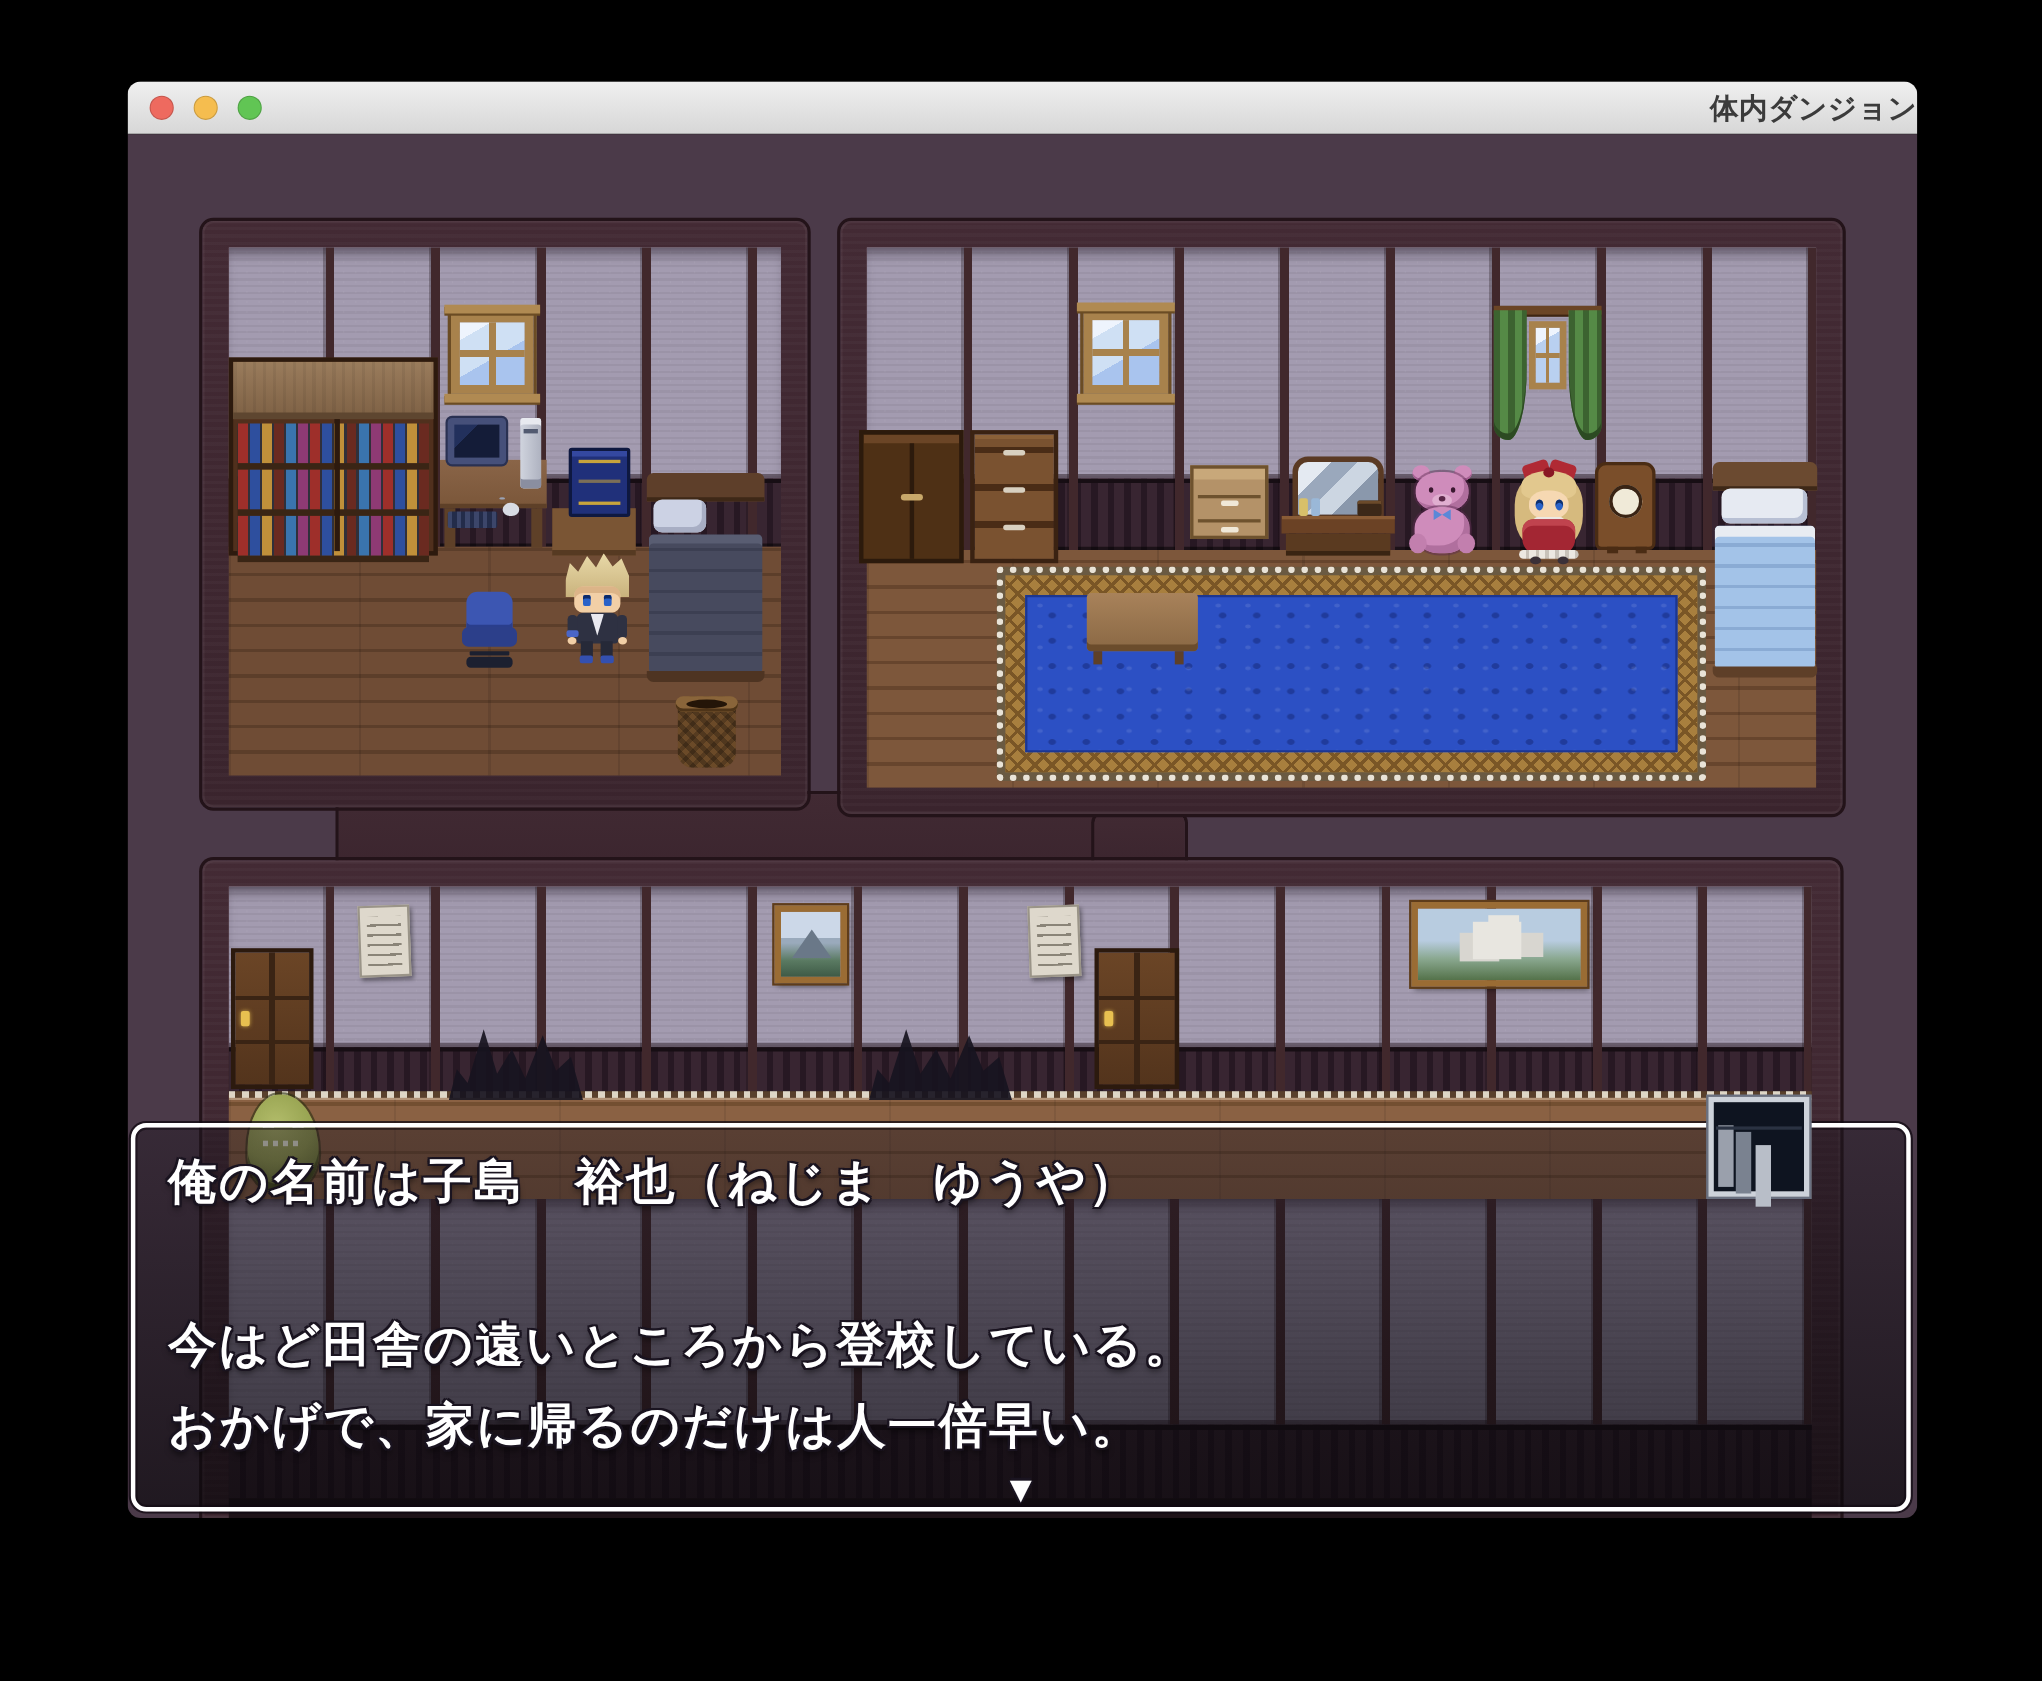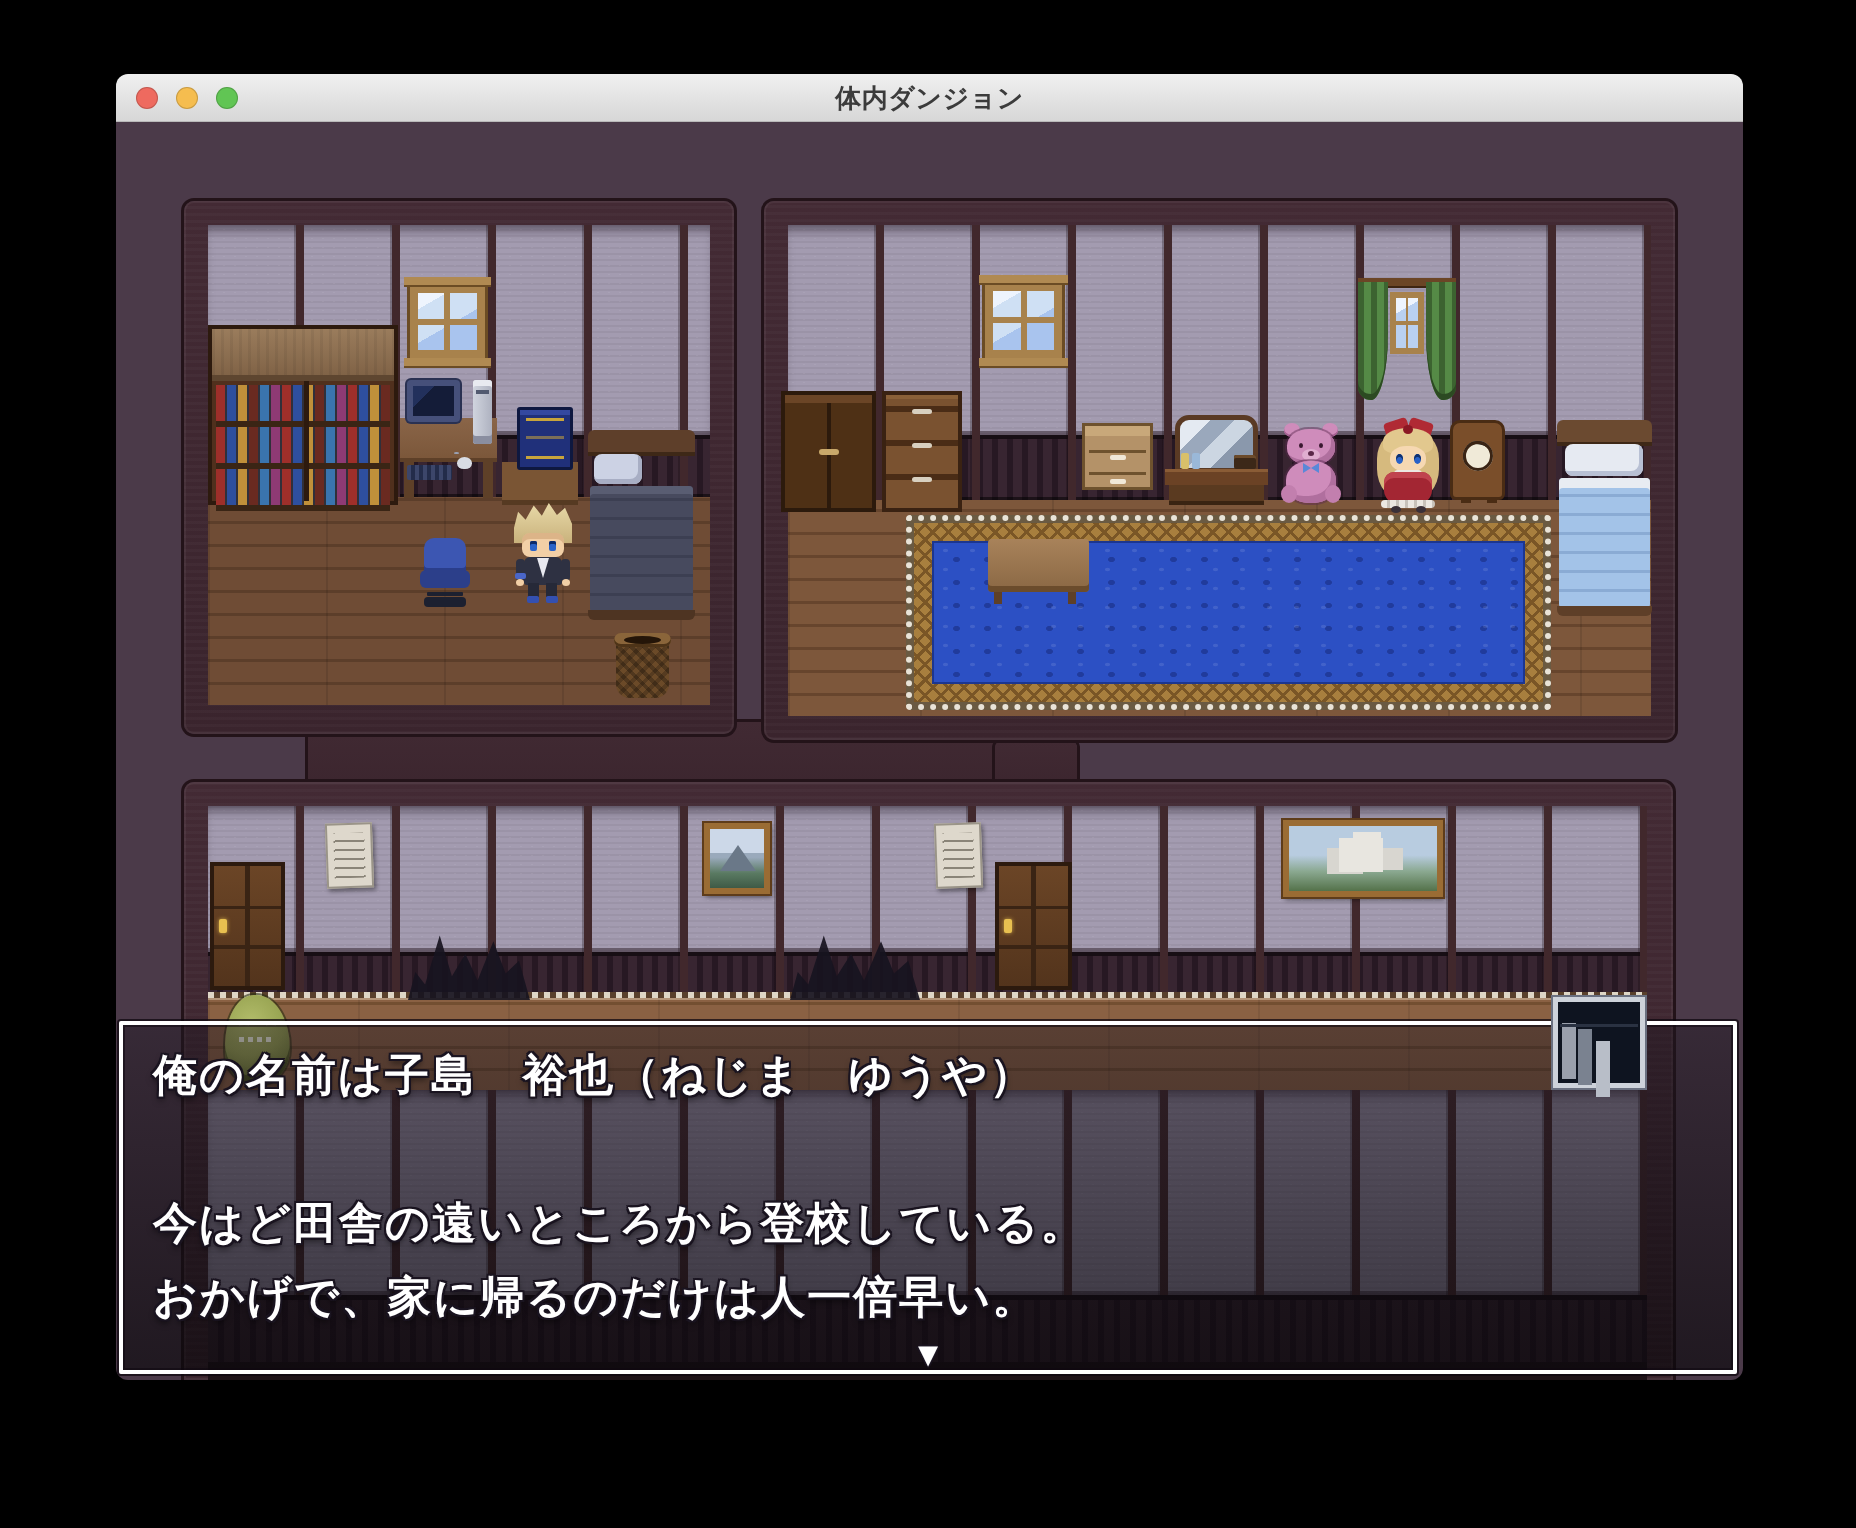--- a/index.html
+++ b/index.html
@@ -20,21 +20,21 @@
     font-family:"Liberation Sans","DejaVu Sans",sans-serif}
   .mac-window{position:absolute;left:116px;top:74px;width:1627px;height:1306px;border-radius:12px;
     overflow:hidden;box-shadow:0 18px 50px rgba(0,0,0,.7)}
   .titlebar{position:absolute;left:0;top:0;width:100%;height:48px;
     background:linear-gradient(var(--tb-top),var(--tb-bot));border-bottom:1px solid #b9b9b9}
   .tlight{position:absolute;top:13px;width:22px;height:22px;border-radius:50%;
     box-shadow:inset 0 0 0 1px rgba(0,0,0,.18)}
   .tl-red{left:20px;background:var(--light-red)}
   .tl-yellow{left:60px;background:var(--light-yellow)}
   .tl-green{left:100px;background:var(--light-green)}
-  .wtitle{position:absolute;left:0;right:0;top:0;height:48px;line-height:48px;text-align:center;
+  .wtitle{position:absolute;left:0;right:0;top:0;height:48px;line-height:48px;text-align:right;
     font-size:26px;font-weight:700;color:var(--title-text);letter-spacing:.5px}
   .game{position:absolute;left:0;top:48px;width:1627px;height:1258px;background:var(--game-bg);overflow:hidden}
 
   
   .rframe{position:absolute;background:
     repeating-linear-gradient(0deg,rgba(255,255,255,.025) 0 3px,transparent 3px 7px),
     linear-gradient(#432a34,var(--frame));
     border-radius:10px;box-shadow:0 0 0 3px var(--frame-dark), inset 0 0 0 2px rgba(255,255,255,.05)}
   .wallband{position:absolute;background:
     radial-gradient(rgba(255,255,255,.06) 1px,transparent 1px) 0 0/11px 9px,
@@ -230,21 +230,21 @@
     repeating-linear-gradient(90deg,#3c6330 0 6px,#558a46 6px 13px);box-shadow:inset 0 -6px 0 #2c4a22}
   .curtwin .cl{left:0;border-radius:0 0 60% 14px}
   .curtwin .cr{right:0;border-radius:0 0 14px 60%}
   .curtwin .glass{position:absolute;left:32px;top:14px;width:34px;height:62px;border:6px solid #a8824c;background:
     linear-gradient(0deg,transparent 0 46%,#a8824c 46% 54%,transparent 54%),
     linear-gradient(90deg,transparent 0 44%,#a8824c 44% 56%,transparent 56%),
     linear-gradient(150deg,#eef4fd 0 25%,#b9d0f0 25%)}
 
   
   .dialog{position:absolute;left:3px;top:899px;width:1618px;height:353px;z-index:50;
-    border:4px solid #fff;border-radius:2px;
+    border:4px solid #fff;border-radius:14px;
     background:linear-gradient(rgba(30,22,32,.45),rgba(8,6,10,.64));
     box-shadow:0 0 0 2px rgba(15,8,16,.75), inset 0 0 0 2px rgba(15,8,16,.55)}
   .dline{position:absolute;left:30px;right:24px;height:74px;line-height:74px;
     font-size:44px;font-weight:600;letter-spacing:2px;color:#fff;white-space:nowrap;
     text-shadow:2px 0 0 var(--ink),-2px 0 0 var(--ink),0 2px 0 var(--ink),0 -2px 0 var(--ink),
       2px 2px 0 var(--ink),-2px -2px 0 var(--ink),2px -2px 0 var(--ink),-2px 2px 0 var(--ink),0 4px 6px rgba(0,0,0,.6)}
   .pausecur{position:absolute;left:50%;bottom:-4px;transform:translateX(-50%);font-size:34px;color:#fff;
     text-shadow:2px 0 0 var(--ink),-2px 0 0 var(--ink),0 2px 0 var(--ink),0 -2px 0 var(--ink)}
 </style>
 </head>

